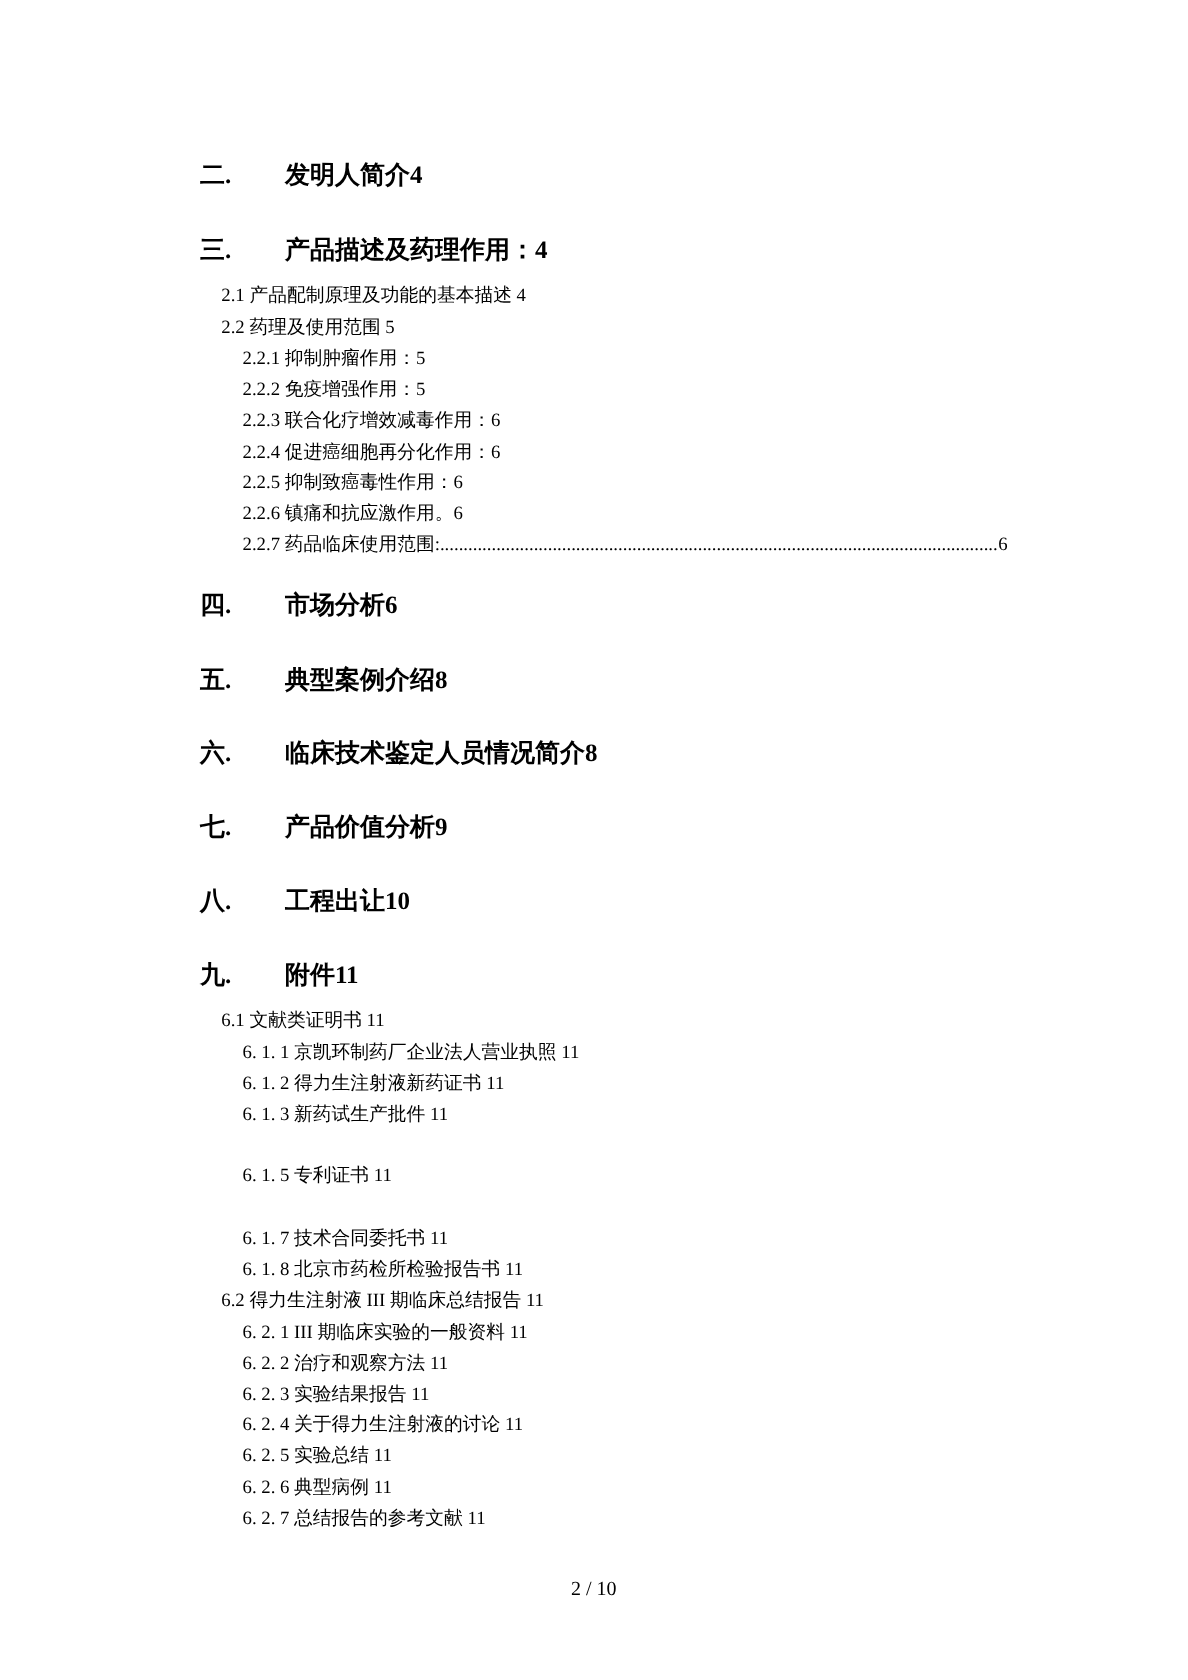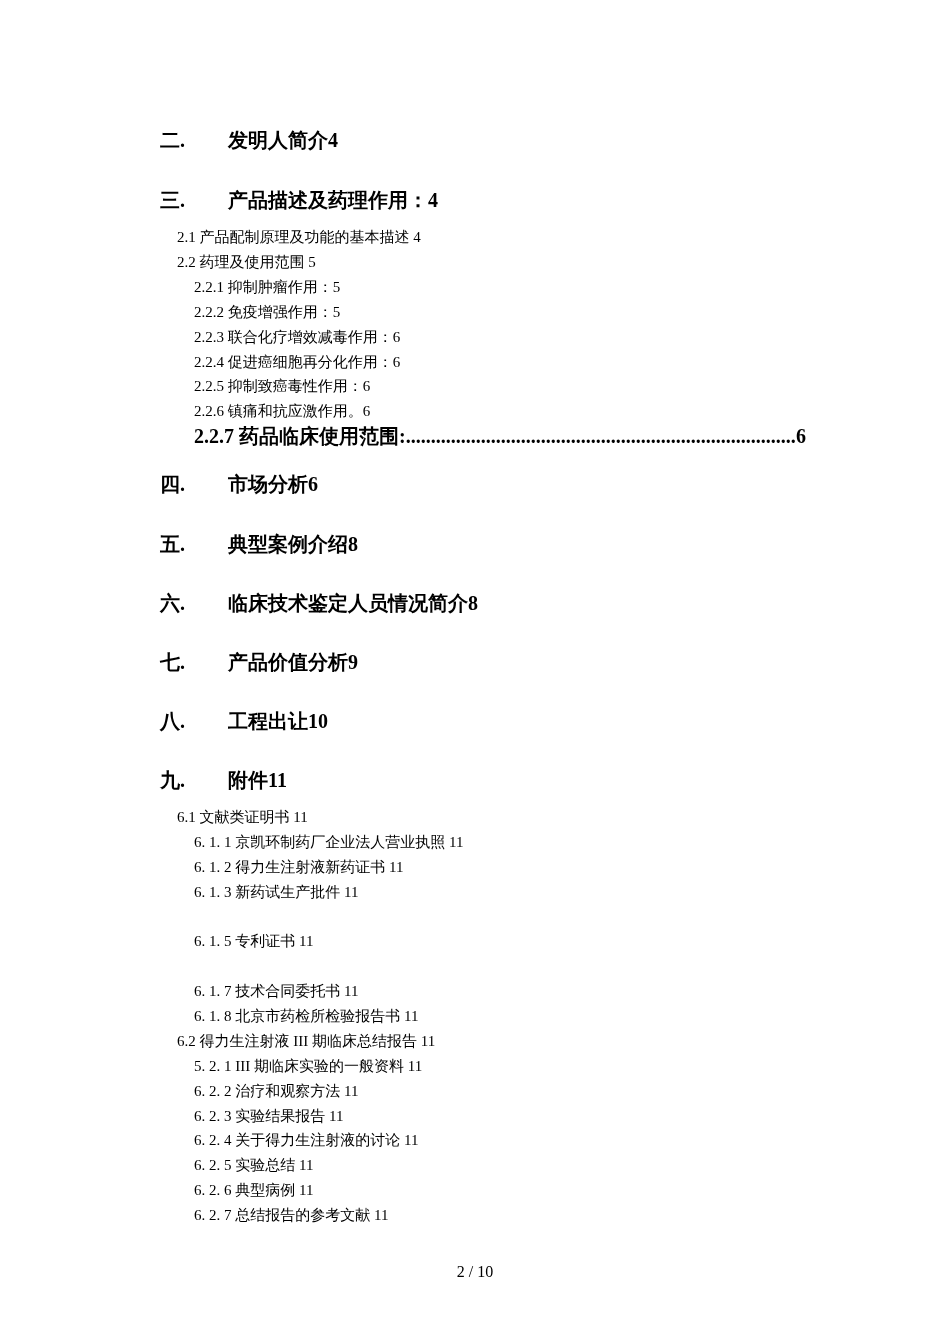--- a/index.html
+++ b/index.html
@@ -8,21 +8,21 @@
       font-family: "Liberation Serif", "DejaVu Serif", serif; color: #000;
     }
     .page { position: absolute; left: 0; top: 0; width: 950px; height: 1344px; }
     .h1 {
       position: absolute; left: 160px; font-weight: bold; font-size: 20px;
       line-height: 24px; white-space: nowrap;
     }
     .h1 .num { display: inline-block; width: 68px; }
     .l2 { position: absolute; left: 177px; font-size: 15px; line-height: 20px; white-space: nowrap; }
     .l3 { position: absolute; left: 194px; font-size: 15px; line-height: 20px; white-space: nowrap; }
-    .dotted { position: absolute; left: 194px; width: 612px; font-size: 20px; line-height: 20px; display: flex; white-space: nowrap; font-weight: bold; }
+    .dotted { position: absolute; left: 194px; width: 612px; font-size: 15px; line-height: 20px; display: flex; white-space: nowrap; }
     .dotted .lead { flex: 1; overflow: hidden; color: #000; }
     .dotted .lead::before { content: "......................................................................................................................................................................................................................"; letter-spacing: 0px; }
     .footer { position: absolute; left: 0; width: 950px; top: 1246px; text-align: center; font-size: 16px; line-height: 20px; margin-top: 16px; }
   </style>
 </head>
 <body>
 
 <div class="page">
 
   <div class="h1" style="top:128px">
@@ -67,21 +67,21 @@
   </div>
 
   <div class="l2" style="top:807px">6.1 文献类证明书 11</div>
   <div class="l3" style="top:832px">6. 1. 1 京凯环制药厂企业法人营业执照 11</div>
   <div class="l3" style="top:857px">6. 1. 2 得力生注射液新药证书 11</div>
   <div class="l3" style="top:882px">6. 1. 3 新药试生产批件 11</div>
   <div class="l3" style="top:931px">6. 1. 5 专利证书 11</div>
   <div class="l3" style="top:981px">6. 1. 7 技术合同委托书 11</div>
   <div class="l3" style="top:1006px">6. 1. 8 北京市药检所检验报告书 11</div>
   <div class="l2" style="top:1031px">6.2 得力生注射液 III 期临床总结报告 11</div>
-  <div class="l3" style="top:1056px">5. 2. 1  III 期临床实验的一般资料 11</div>
+  <div class="l3" style="top:1056px">6. 2. 1  III 期临床实验的一般资料 11</div>
   <div class="l3" style="top:1081px">6. 2. 2 治疗和观察方法 11</div>
   <div class="l3" style="top:1106px">6. 2. 3 实验结果报告 11</div>
   <div class="l3" style="top:1130px">6. 2. 4 关于得力生注射液的讨论 11</div>
   <div class="l3" style="top:1155px">6. 2. 5 实验总结 11</div>
   <div class="l3" style="top:1180px">6. 2. 6 典型病例 11</div>
   <div class="l3" style="top:1205px">6. 2. 7 总结报告的参考文献 11</div>
 
   <div class="footer">2 / 10</div>
 </div>
 

